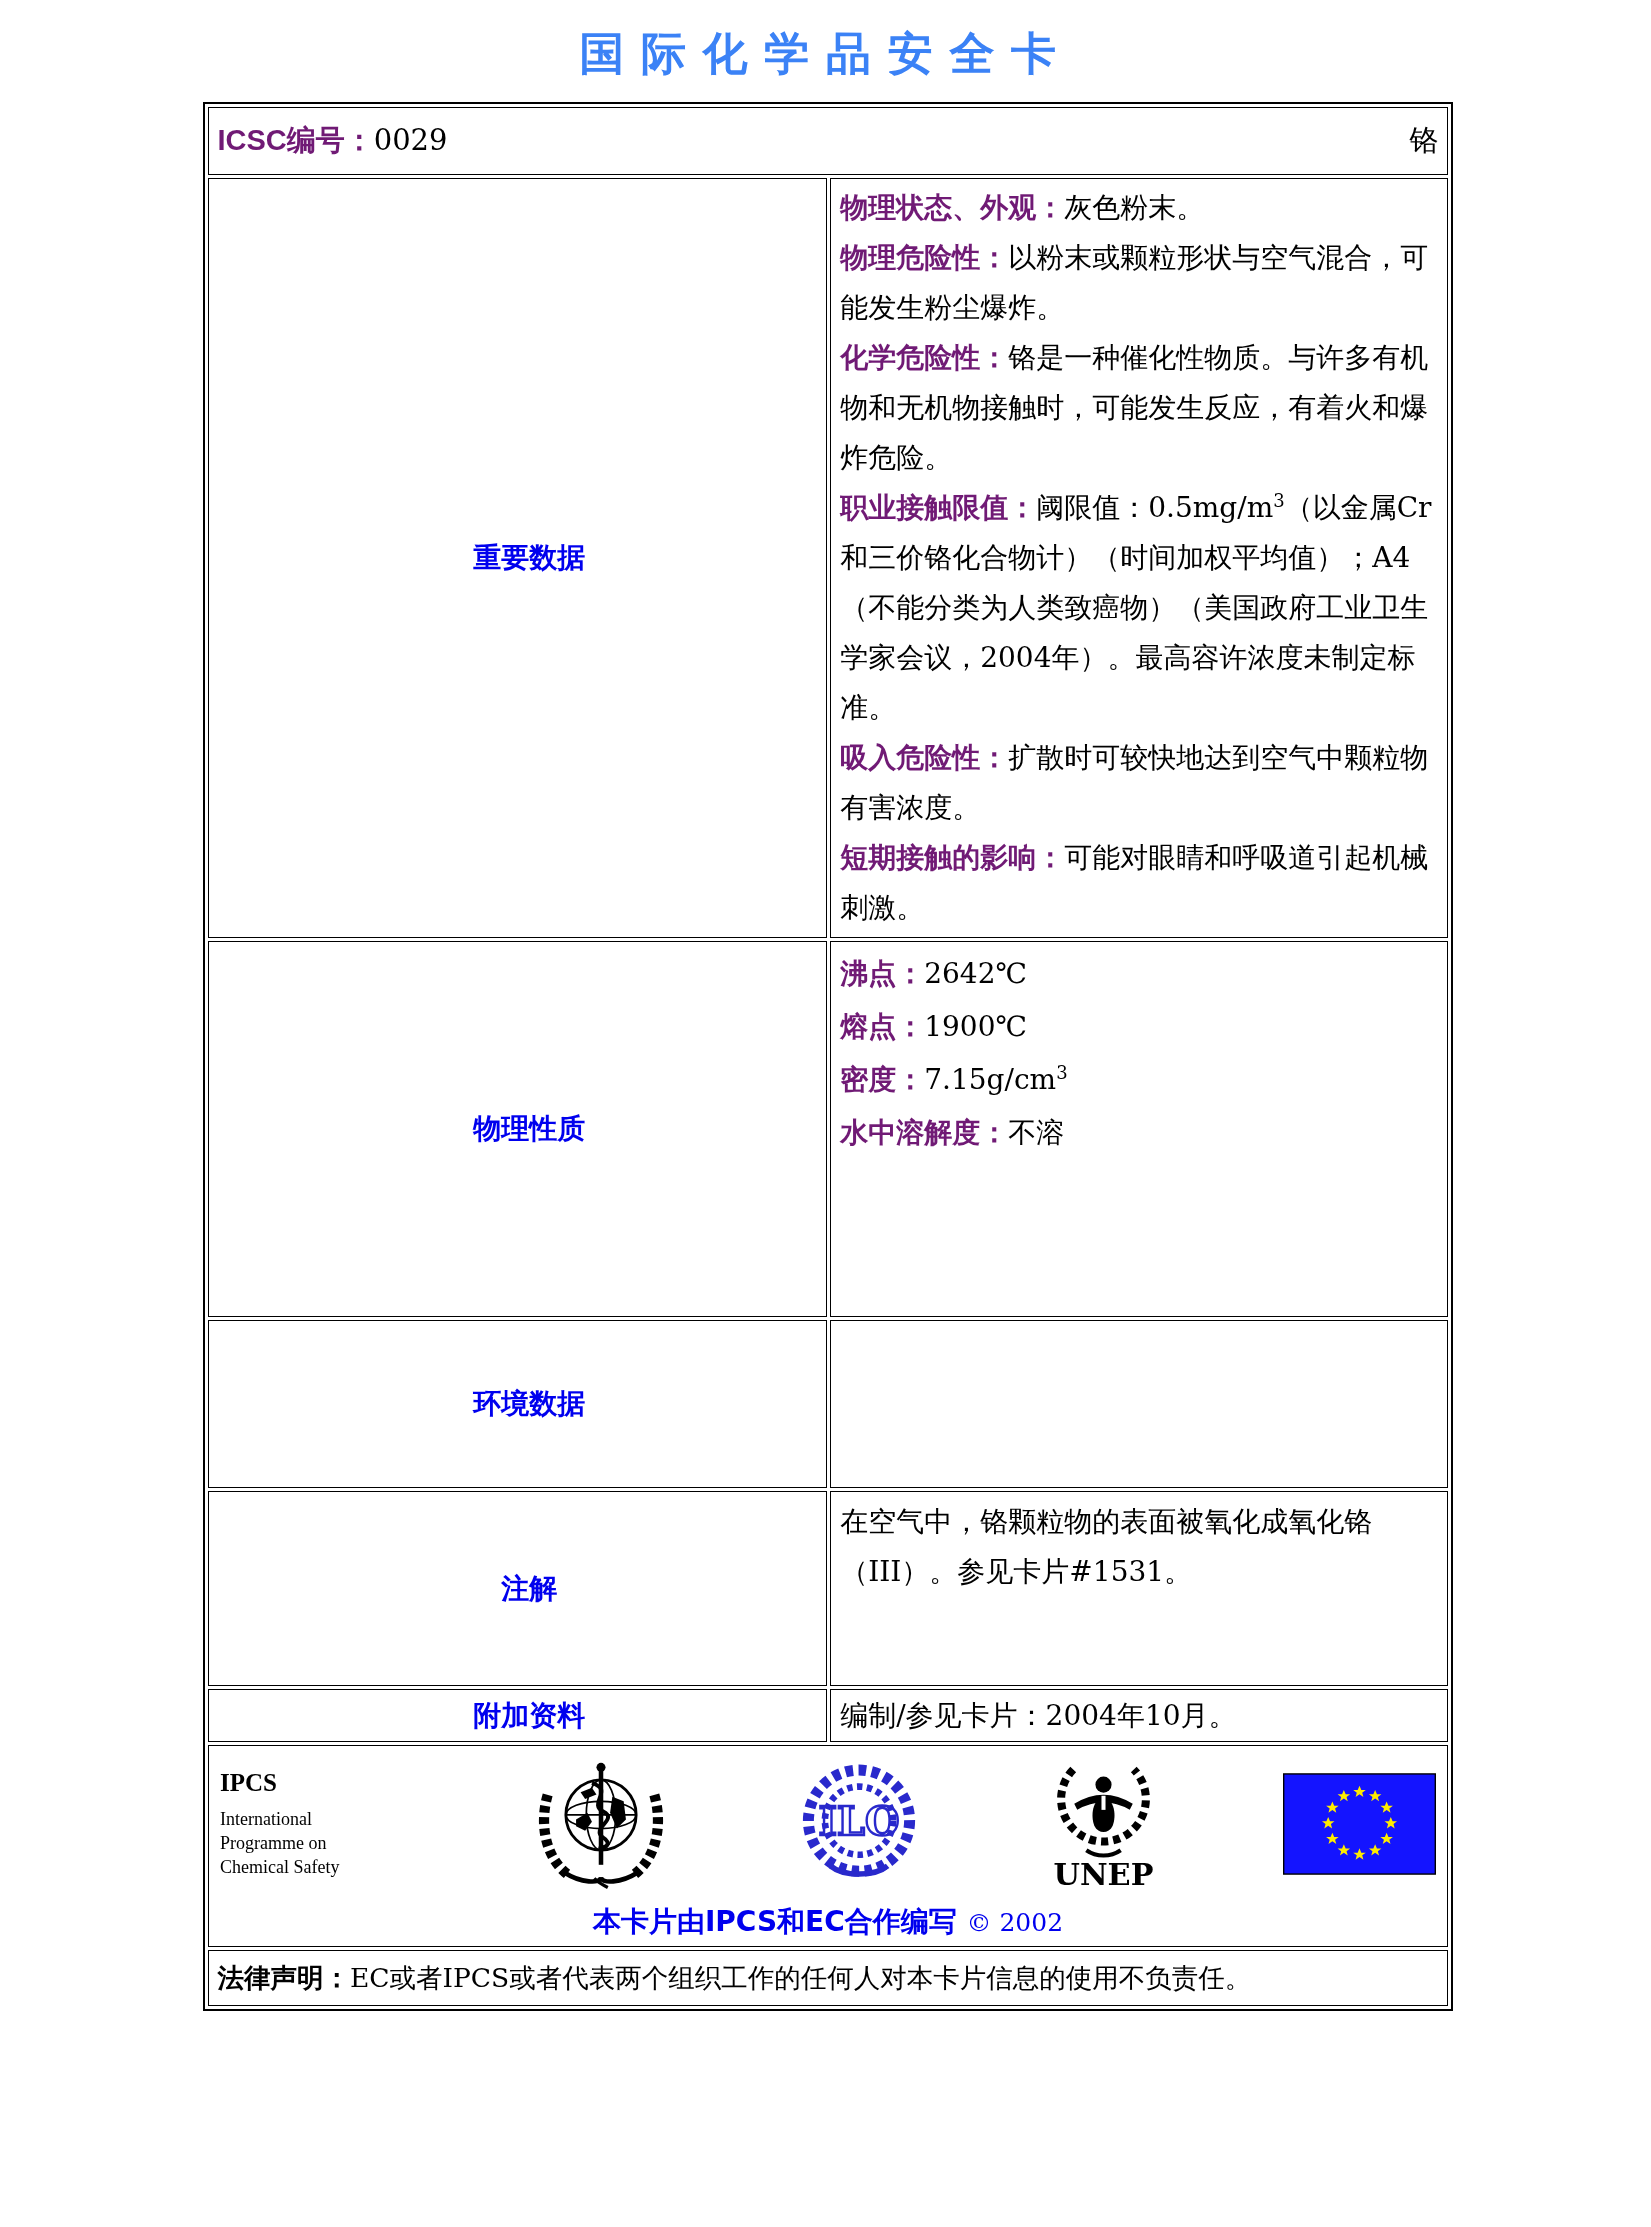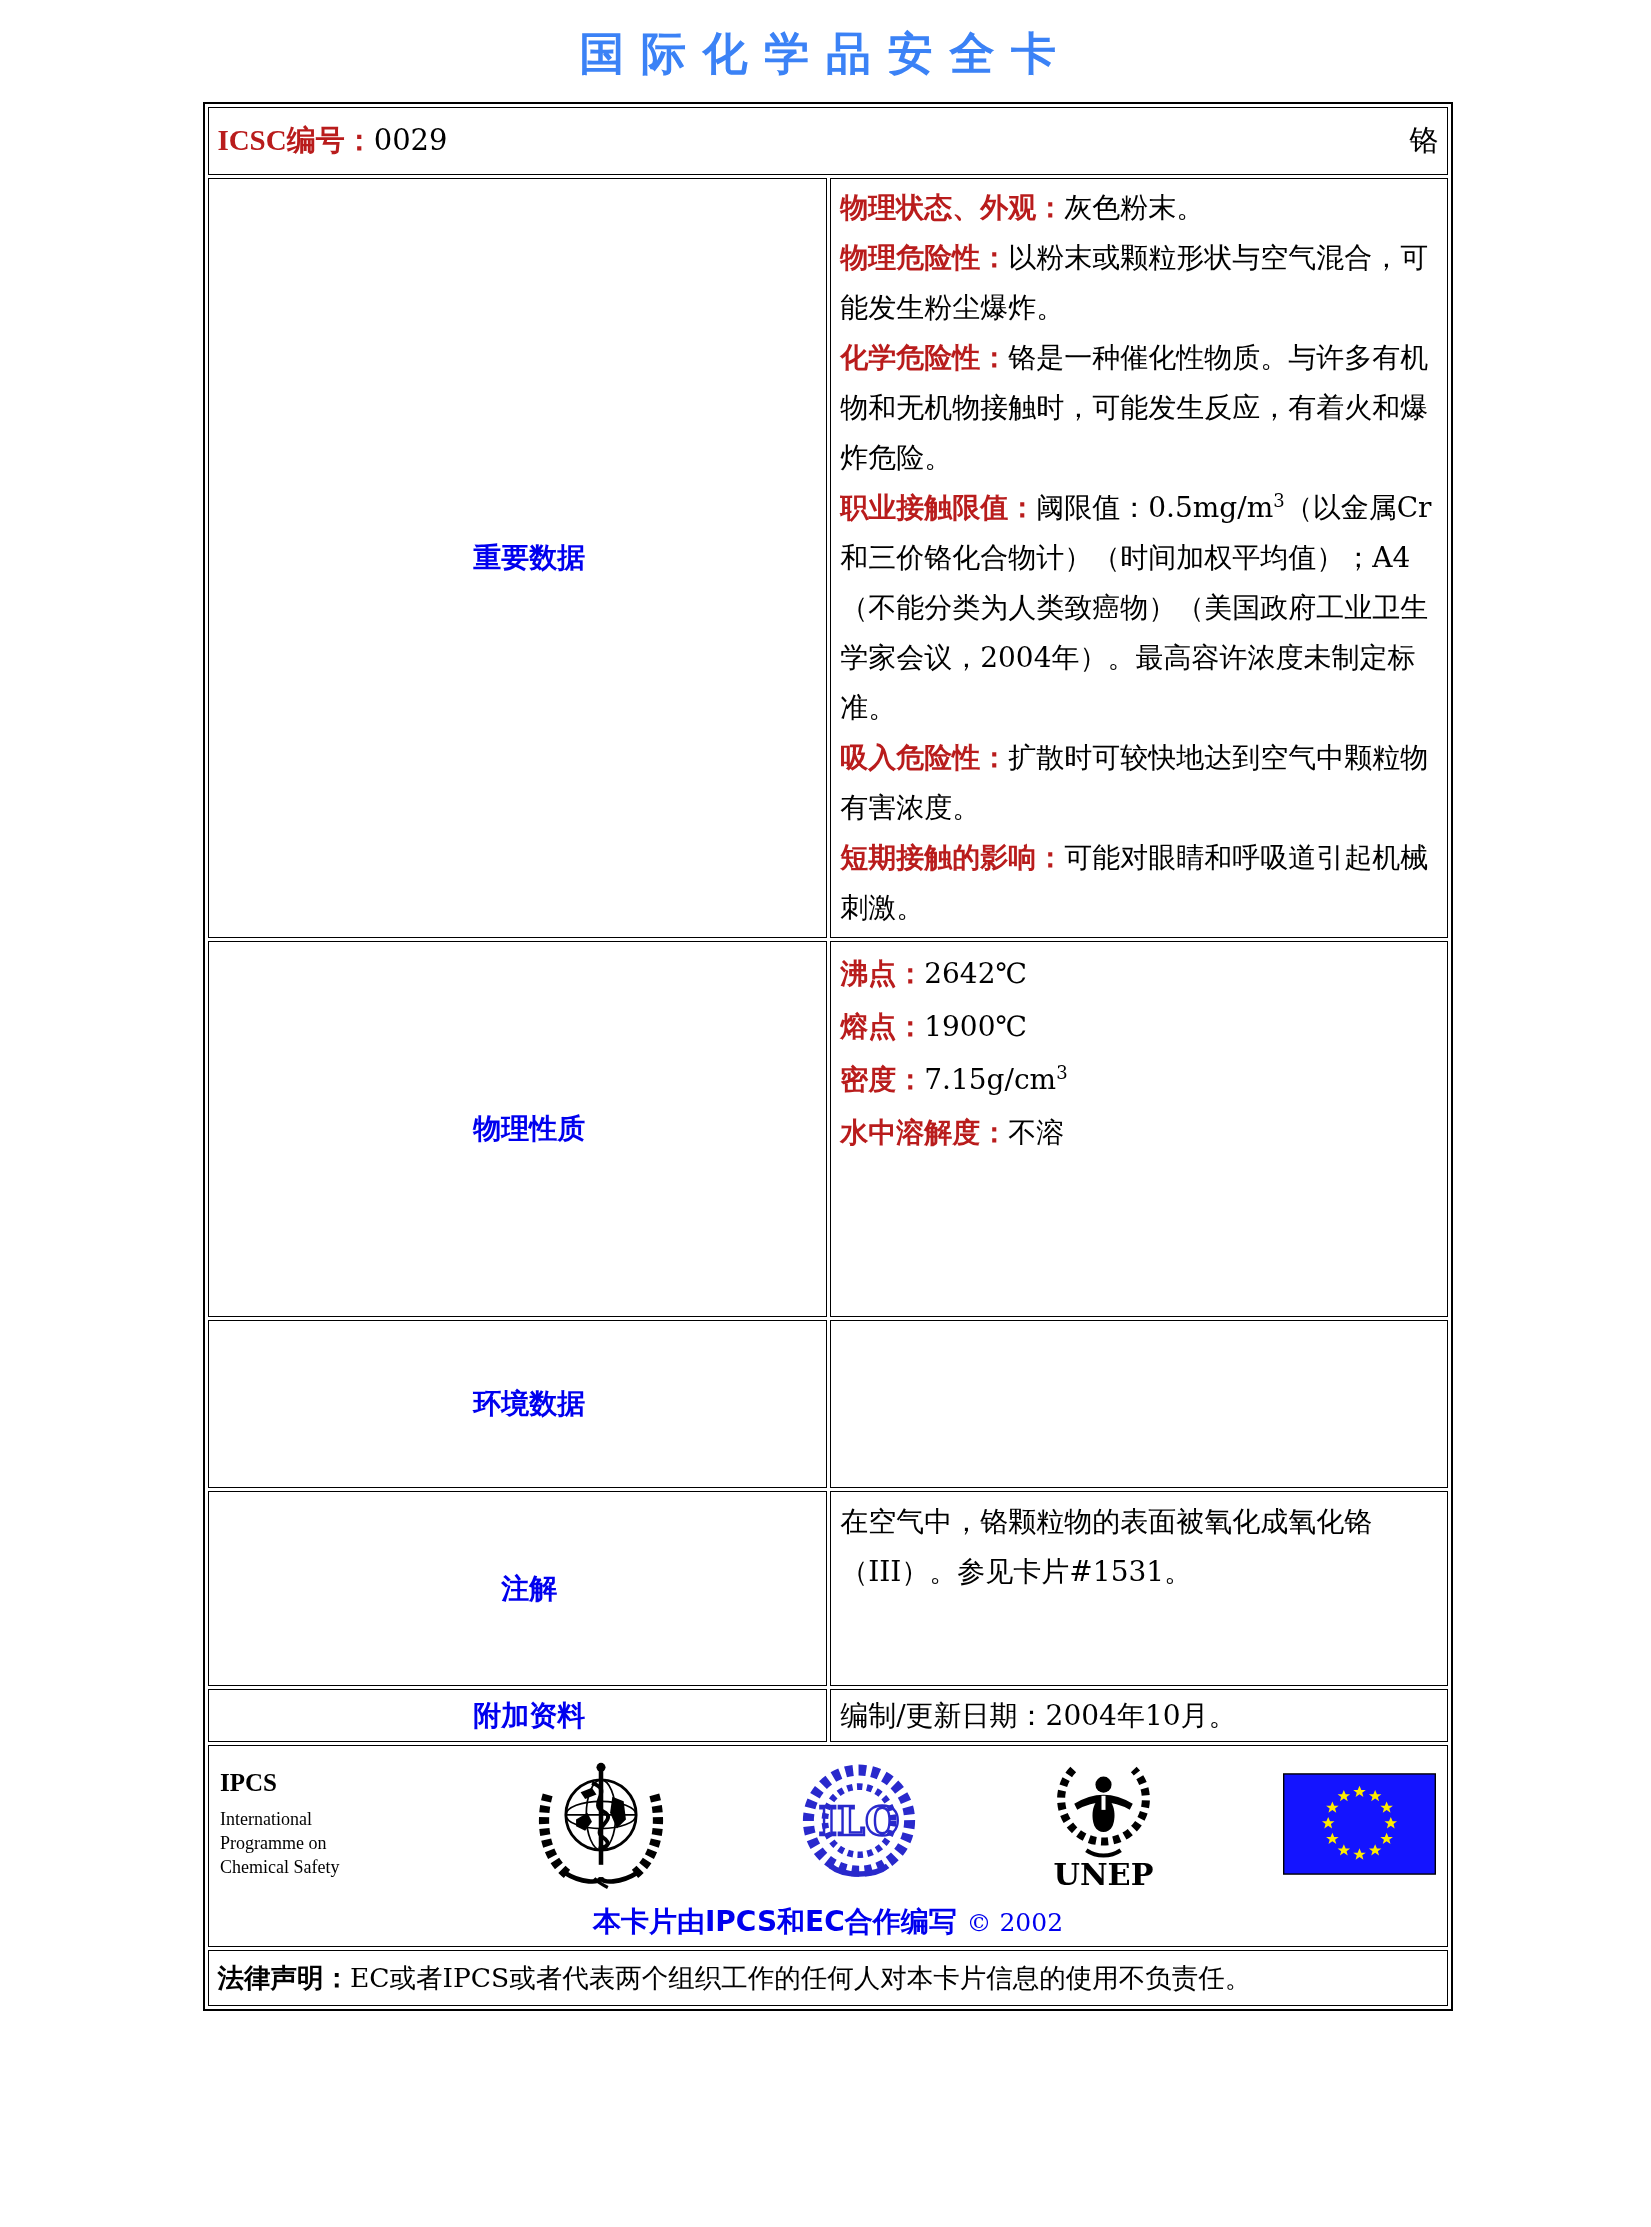--- a/index.html
+++ b/index.html
@@ -50,23 +50,23 @@
   }
   .hdr {
     height: 66px;
     display: flex;
     justify-content: space-between;
     align-items: center;
     padding: 0 8.4px;
     font-size: 29px;
   }
   .blue-label {
-    font-family: Liberation Serif, serif;
-    font-weight: bold;
-    color: #b91c1c;
+    font-family: Liberation Sans, sans-serif;
+    font-weight: bold;
+    color: #701a75;
   }
   .entry { margin: 0; }
   sup.s3 { font-size: 18px; line-height: 0; vertical-align: super; }
   .phys-line { margin: 0; line-height: 53px; }
   .legal-cell {
     padding: 7px 8.4px;
     font-size: 26.5px;
     line-height: 40px;
     vertical-align: middle;
   }
@@ -150,21 +150,21 @@
     <td class="content-cell"></td>
   </tr>
 
   <tr>
     <td class="label-cell" style="height:195px;">注解</td>
     <td class="content-cell">在空气中，铬颗粒物的表面被氧化成氧化铬（III）。参见卡片#1531。</td>
   </tr>
 
   <tr>
     <td class="label-cell" style="height:49px;">附加资料</td>
-    <td class="content-cell" style="line-height:42px;">编制/更新日期：2004年10月。</td>
+    <td class="content-cell" style="line-height:42px;">编制/参见卡片：2004年10月。</td>
   </tr>
 
   <tr>
     <td colspan="2">
       <div class="logos-wrap">
         <div class="logos-flex">
           <div class="ipcs-block">
             <div class="ipcs-name">IPCS</div>
             <div class="ipcs-sub">International</div>
             <div class="ipcs-sub">Programme on</div>

